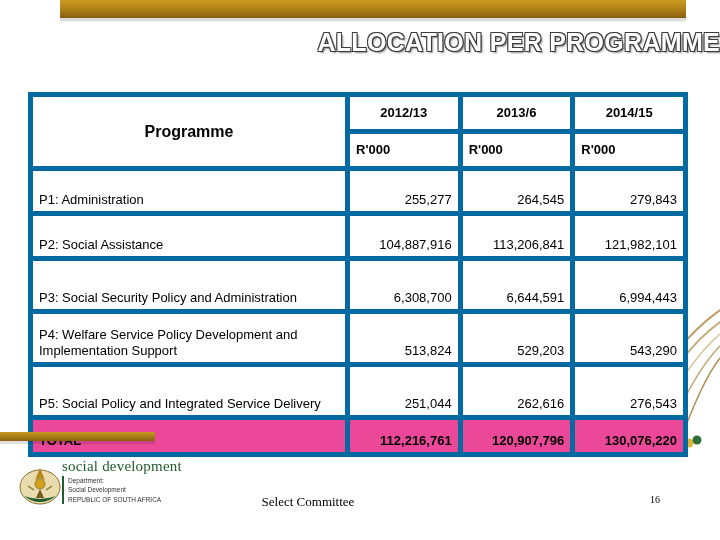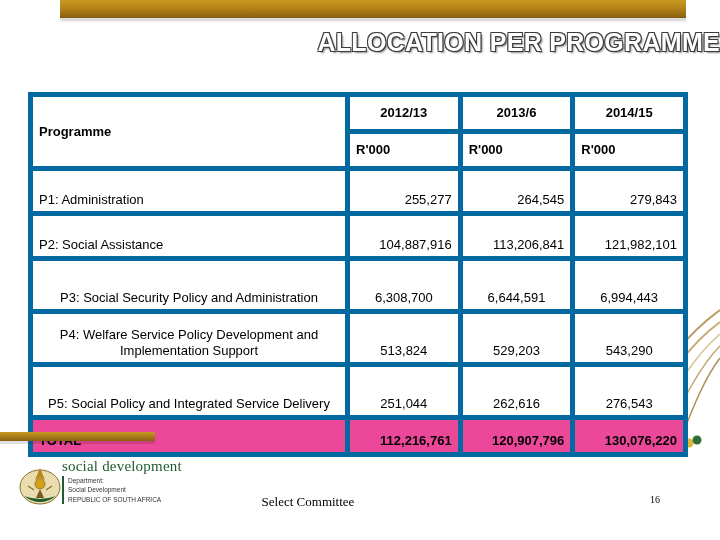--- a/index.html
+++ b/index.html
@@ -100,24 +100,24 @@
     color: #000000;
     background: #ffffff;
   }
   table.alloc td {
     border: 5px solid #0369a1;
     padding: 3px 6px;
     vertical-align: bottom;
     line-height: 1.22;
   }
   .hdr-prog {
-    text-align: left;
+    text-align: center;
     font-weight: bold;
     vertical-align: middle !important;
-    font-size: 13px;
+    font-size: 16px;
     margin-left: 22px;
   }
   .hdr-year {
     text-align: center;
     font-weight: bold;
     height: 26px;
     vertical-align: middle !important;
   }
   .hdr-unit {
     text-align: left;
@@ -126,21 +126,21 @@
     vertical-align: middle !important;
   }
   .lbl {
     text-align: left;
     width: 300px;
   }
   .num {
     text-align: right;
     white-space: nowrap;
   }
-  .row-tall td { height: 42px; text-align: center; }
+  .row-tall td { height: 42px; }
   .row-mid td { height: 34px; }
   .total td {
     background: #ec4899;
     font-weight: bold;
     height: 26px;
   }
   .total td.lbl { font-weight: bold; }
 
   
   .footer-text {

